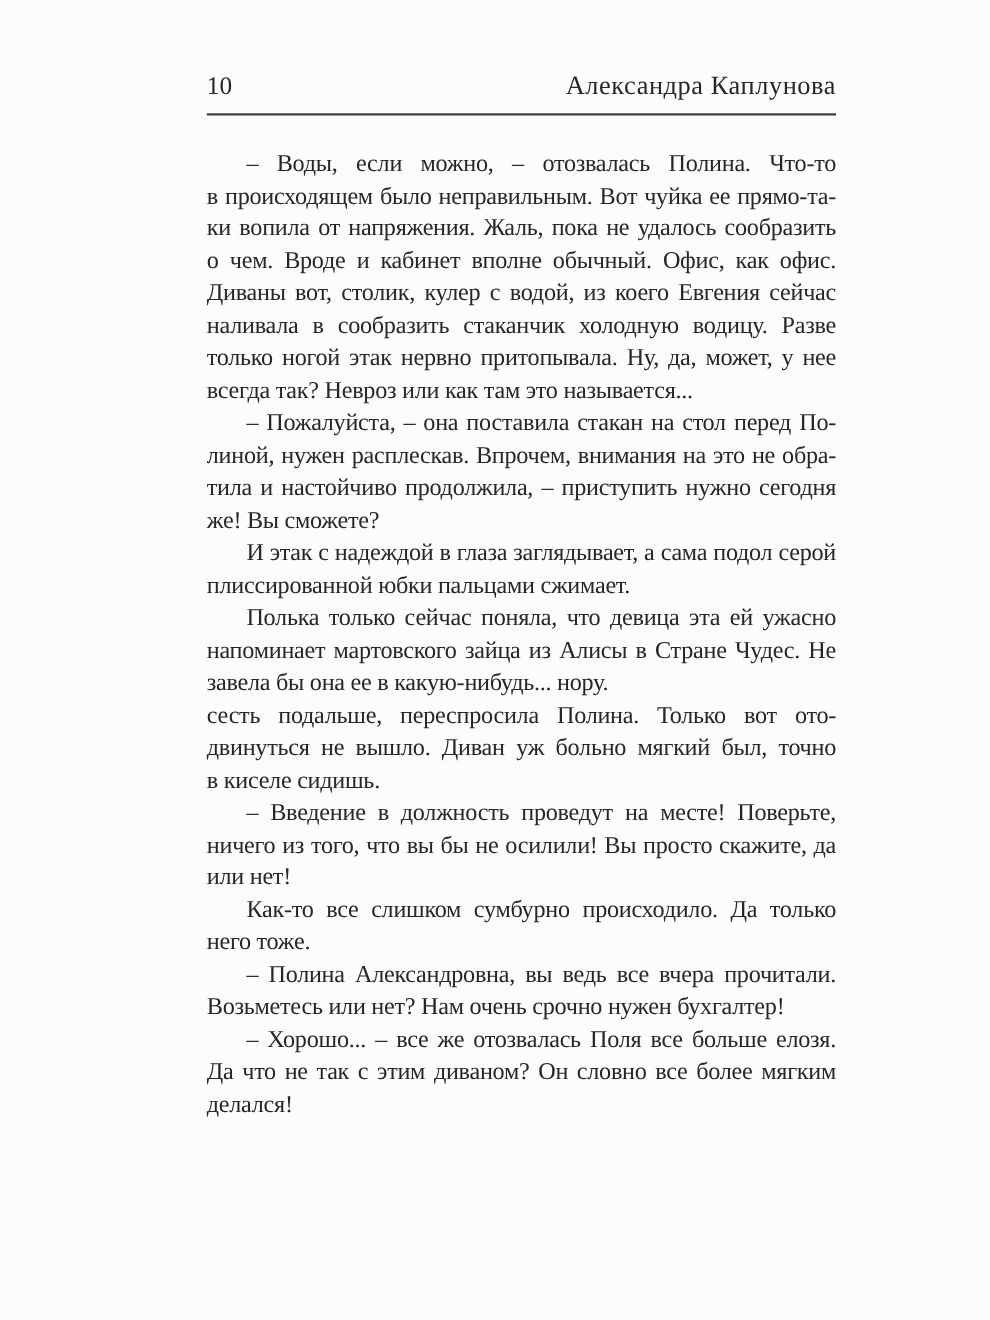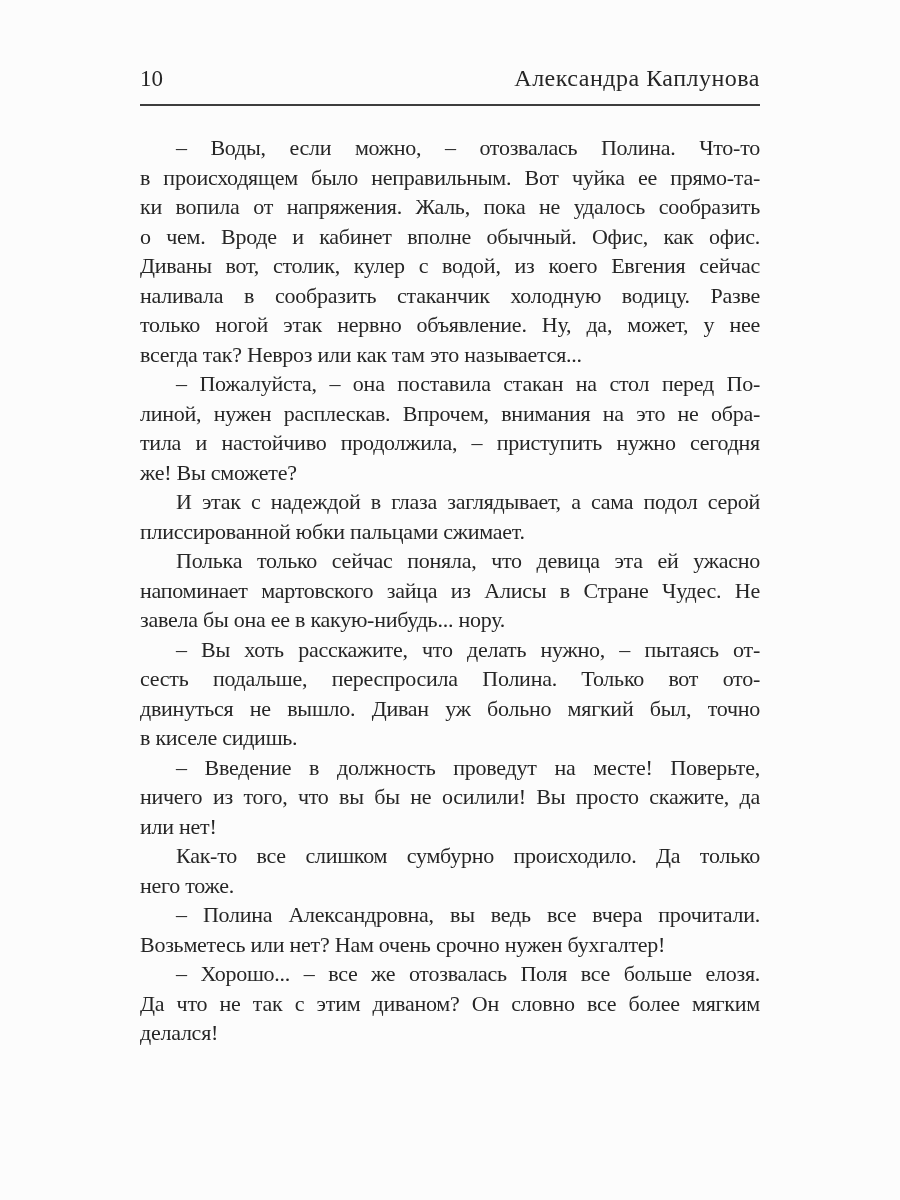--- a/index.html
+++ b/index.html
@@ -11,20 +11,21 @@
     height: 1200px;
     background: #fcfcfc;
     font-family: "Liberation Serif", serif;
     color: #262626;
     overflow: hidden;
     position: relative;
   }
   .page {
     position: absolute;
     inset: 0;
+    margin-left: 48px;
   }
   .running-header {
     position: absolute;
     left: 140px;
     right: 140px;
     top: 64px;
     display: flex;
     justify-content: space-between;
     align-items: baseline;
     border-bottom: 2px solid #3d3d3d;
@@ -74,40 +75,39 @@
   </div>
 
   <div class="text-block">
       <div class="paragraph">
         <div class="line first">– Воды, если можно, – отозвалась Полина. Что-то</div>
         <div class="line">в происходящем было неправильным. Вот чуйка ее прямо-та-</div>
         <div class="line">ки вопила от напряжения. Жаль, пока не удалось сообразить</div>
         <div class="line">о чем. Вроде и кабинет вполне обычный. Офис, как офис.</div>
         <div class="line">Диваны вот, столик, кулер с водой, из коего Евгения сейчас</div>
         <div class="line">наливала в сообразить стаканчик холодную водицу. Разве</div>
-        <div class="line">только ногой этак нервно объявление. Ну, да, может, у нее</div>
+        <div class="line">только ногой этак нервно притопывала. Ну, да, может, у нее</div>
         <div class="line last">всегда так? Невроз или как там это называется...</div>
       </div>
       <div class="paragraph">
         <div class="line first">– Пожалуйста, – она поставила стакан на стол перед По-</div>
         <div class="line">линой, нужен расплескав. Впрочем, внимания на это не обра-</div>
         <div class="line">тила и настойчиво продолжила, – приступить нужно сегодня</div>
         <div class="line last">же! Вы сможете?</div>
       </div>
       <div class="paragraph">
         <div class="line first">И этак с надеждой в глаза заглядывает, а сама подол серой</div>
         <div class="line last">плиссированной юбки пальцами сжимает.</div>
       </div>
       <div class="paragraph">
         <div class="line first">Полька только сейчас поняла, что девица эта ей ужасно</div>
         <div class="line">напоминает мартовского зайца из Алисы в Стране Чудес. Не</div>
         <div class="line last">завела бы она ее в какую-нибудь... нору.</div>
       </div>
       <div class="paragraph">
-        <div class="line first">– Вы хоть расскажите, что делать нужно, – пытаясь от-</div>
         <div class="line">сесть подальше, переспросила Полина. Только вот ото-</div>
         <div class="line">двинуться не вышло. Диван уж больно мягкий был, точно</div>
         <div class="line last">в киселе сидишь.</div>
       </div>
       <div class="paragraph">
         <div class="line first">– Введение в должность проведут на месте! Поверьте,</div>
         <div class="line">ничего из того, что вы бы не осилили! Вы просто скажите, да</div>
         <div class="line last">или нет!</div>
       </div>
       <div class="paragraph">

